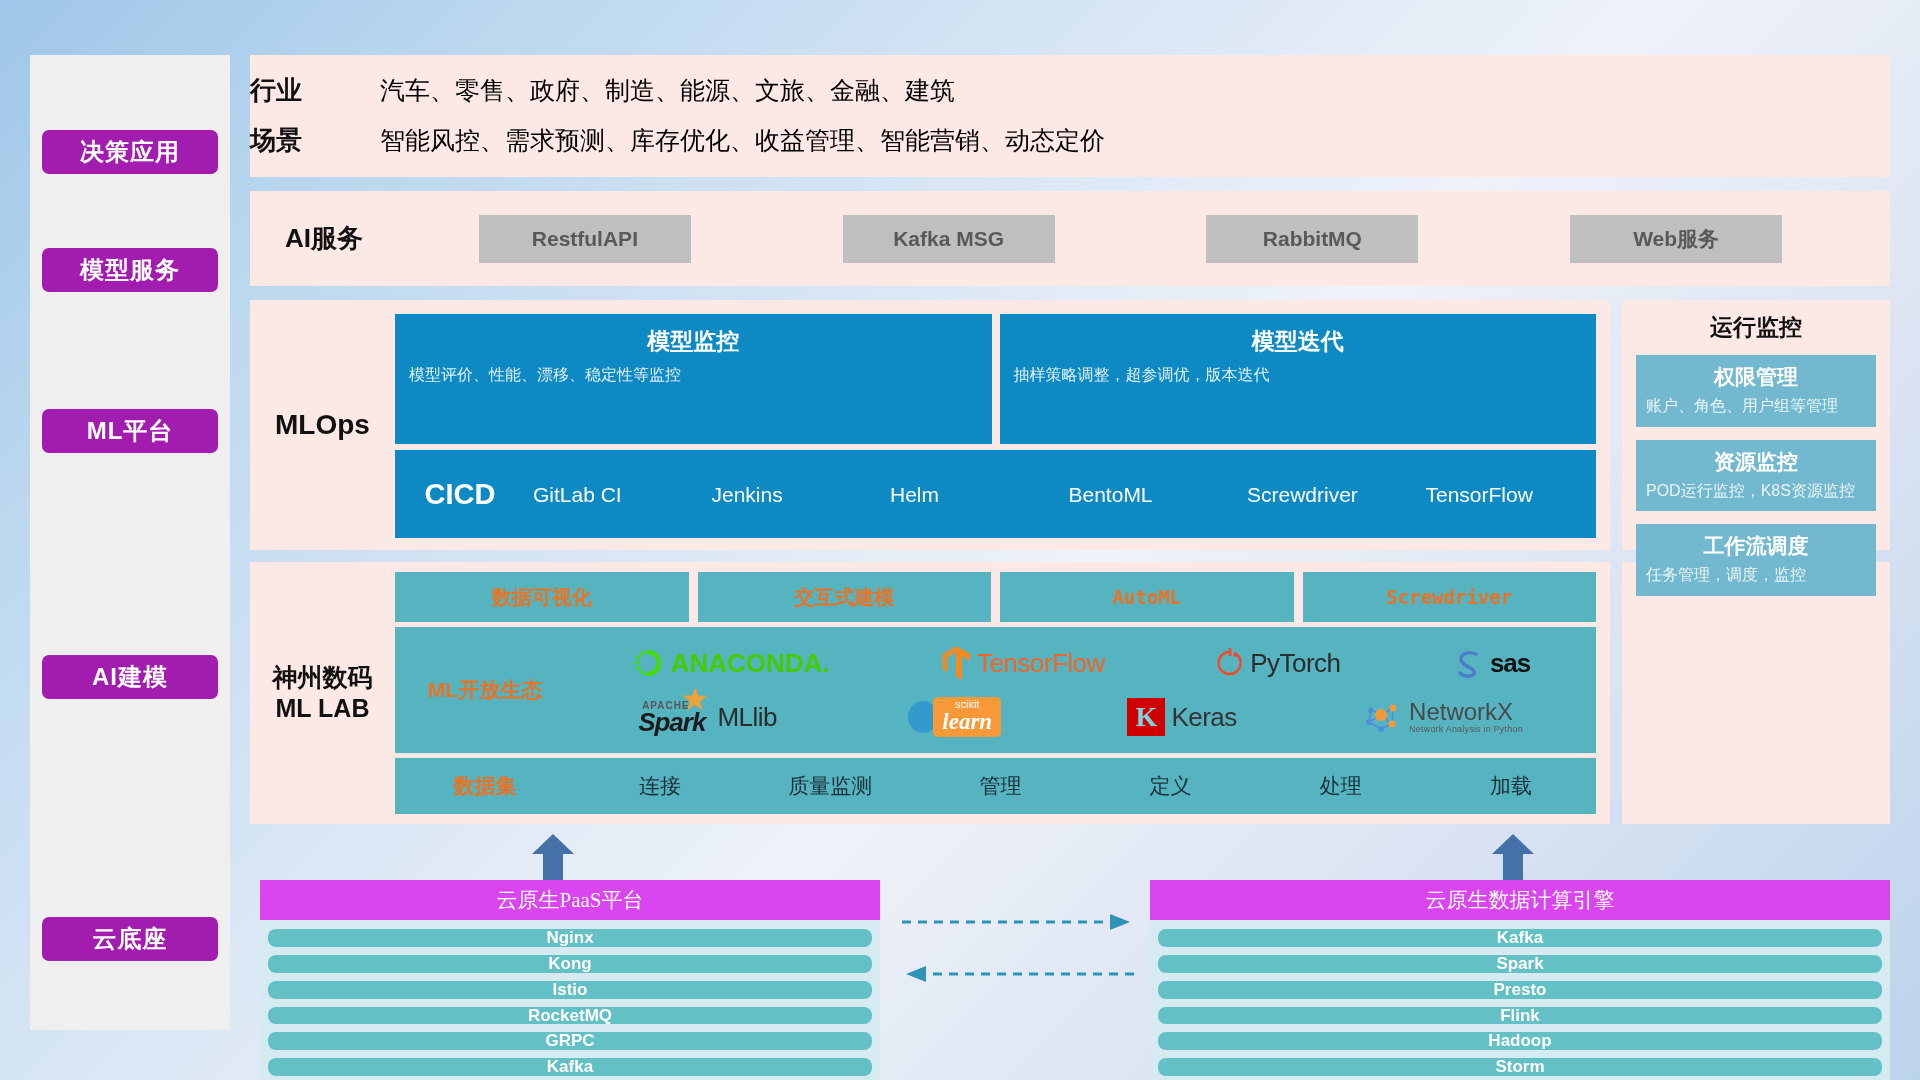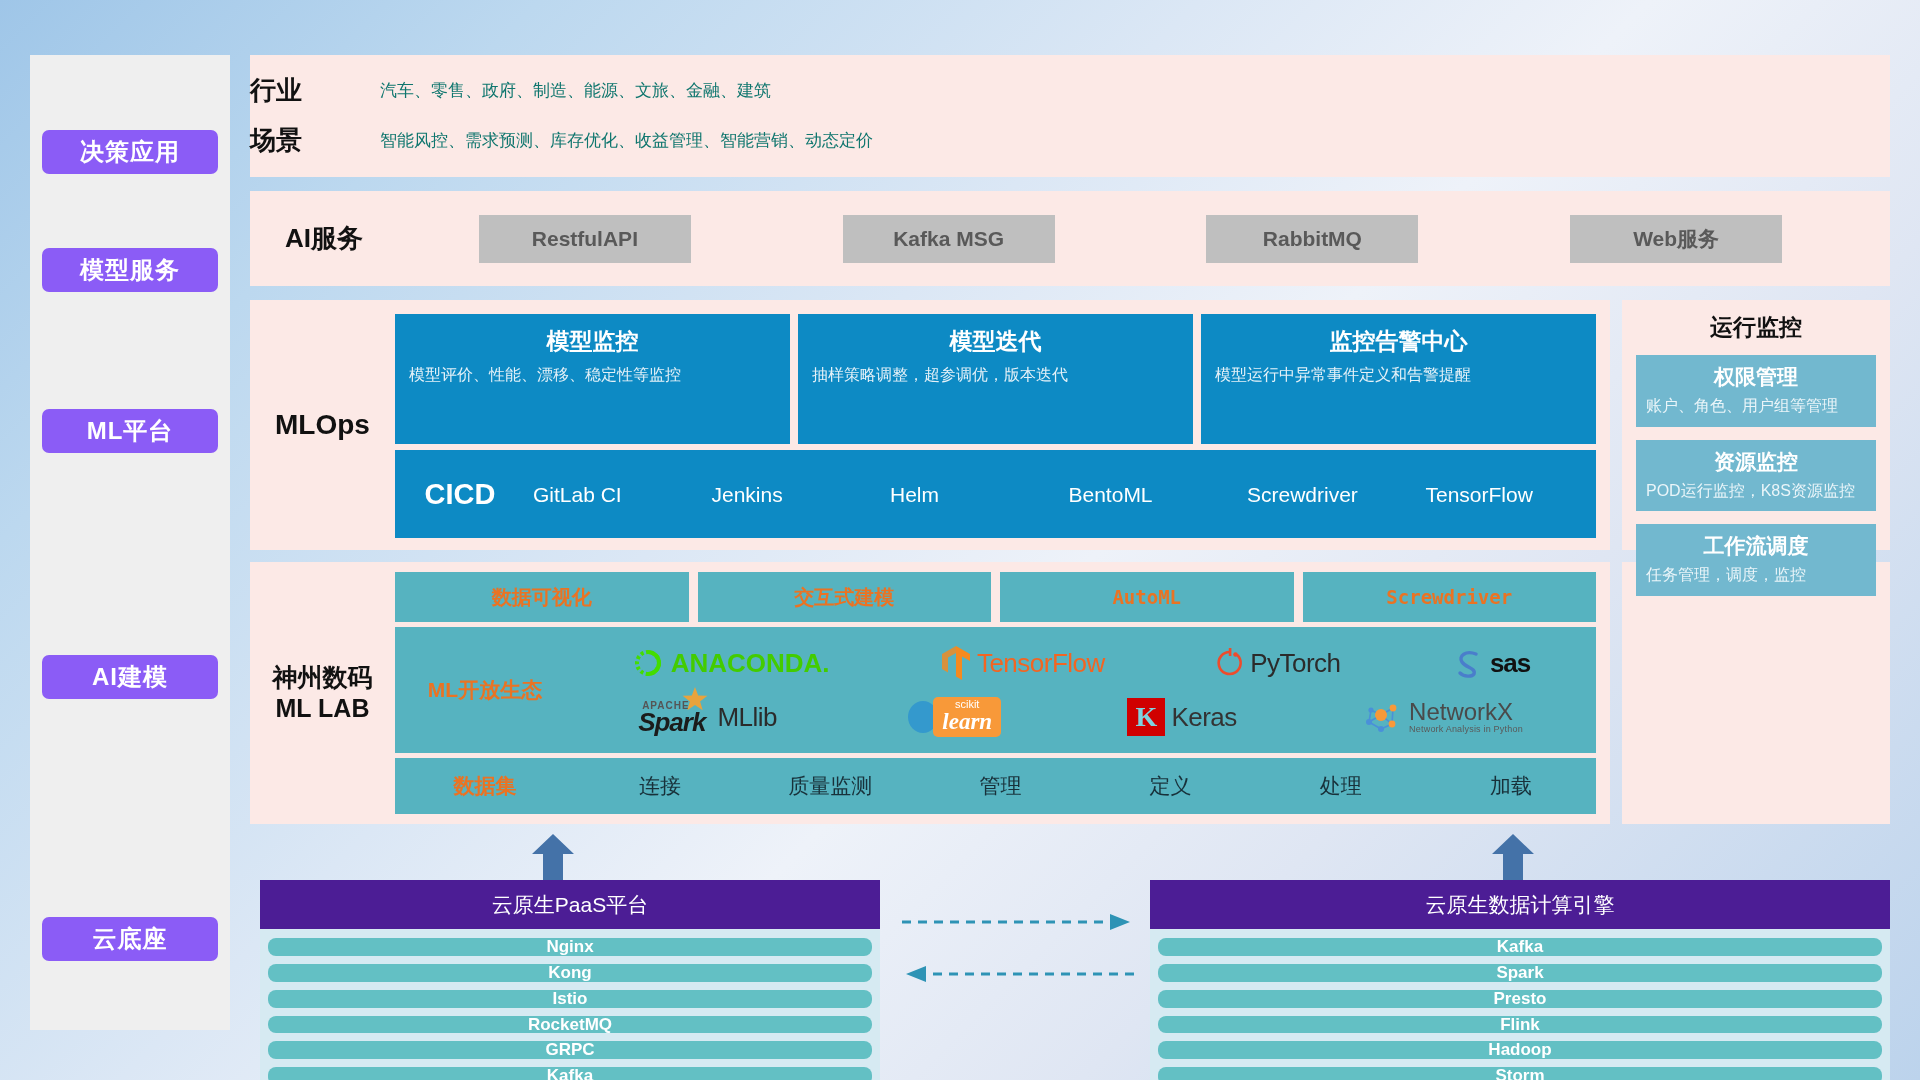--- a/index.html
+++ b/index.html
@@ -10,36 +10,36 @@
     position: relative;
   }
 
   
   #left-rail {
     position: absolute; left: 30px; top: 55px; width: 200px; height: 975px;
     background: #efefef;
   }
   .stage-chip {
     position: absolute; left: 12px; width: 176px; height: 44px;
-    background: #8b5cf6; border-radius: 7px;
+    background: #a21caf; border-radius: 7px;
     color: #fff; font-size: 24px; font-weight: bold;
     display: flex; align-items: center; justify-content: center;
     letter-spacing: 1px;
   }
 
   
   #main { position: absolute; left: 250px; top: 55px; width: 1640px; }
 
   .pink-band { background: #fce9e6; width: 1640px; }
 
   
   #band-apps { height: 122px; position: relative; }
   .kv-row { position: absolute; display: flex; align-items: center; }
   .kv-key { width: 130px; font-size: 26px; font-weight: bold; color: #111; text-align: left; }
-  .kv-val { font-size: 17px; color: #0f766e; white-space: nowrap; }
+  .kv-val { font-size: 25px; color: #000000; white-space: nowrap; }
 
   
   #band-service { height: 95px; margin-top: 14px; position: relative; display: flex; align-items: center; }
   #band-service .sec-label { width: 155px; padding-left: 35px; font-size: 26px; font-weight: bold; color: #111; }
   .svc-grid { display: flex; gap: 4px; flex: 1; padding-right: 34px; }
   .svc-cell { flex: 1; display: flex; justify-content: center; }
   .svc-box {
     background: #bfbfbf; color: #595959; width: 212px; height: 48px;
     display: flex; align-items: center; justify-content: center;
     font-size: 21px; font-weight: bold;
@@ -85,22 +85,22 @@
   .logo-line { display: flex; align-items: center; justify-content: space-around; height: 52px; }
   .dataset-row { height: 56px; background: #56b3c0; display: flex; align-items: center; }
   .ds-title { width: 180px; text-align: center; color: #ea7323; font-size: 21px; font-weight: bold; }
   .ds-items { flex: 1; display: flex; }
   .ds-item { flex: 1; text-align: center; color: #18313a; font-size: 21px; }
   #monitor-spacer { width: 268px; margin-left: 12px; background: #fce9e6; }
 
   
   #band-cloud { margin-top: 10px; height: 180px; position: relative; }
   .cloud-group { position: absolute; top: 46px; }
-  .cloud-head { background: #4c1d95; color: #fff; height: 49px; font-size: 21px;
-                display: flex; align-items: center; justify-content: center; }
+  .cloud-head { background: #d946ef; color: #fff; height: 40px; font-size: 21px;
+                display: flex; align-items: center; justify-content: center; font-family: Liberation Serif, serif; }
   .cloud-body { background: #d6eaf2; padding: 9px 8px; display: flex; gap: 8px; flex-direction: column; }
   .chip { flex: 1; background: #63c0c4; color: #fff; border-radius: 8px; height: 50px;
           display: flex; align-items: center; justify-content: center; text-align: center;
           font-size: 17px; font-weight: bold; line-height: 1.05; padding: 0 2px; }
   .up-arrow { position: absolute; top: 0px; width: 46px; height: 48px; }
 
   
   .lg { display: flex; align-items: center; gap: 6px; }
   .lg-txt { font-size: 26px; letter-spacing: -0.5px; }
 </style>
@@ -162,24 +162,20 @@
       <div id="mlops-label">MLOps</div>
       <div id="mlops-right">
         <div class="mlops-top">
           <div class="mlops-card">
             <div class="t">模型监控</div>
             <div class="d">模型评价、性能、漂移、稳定性等监控</div>
           </div>
           <div class="mlops-card">
             <div class="t">模型迭代</div>
             <div class="d">抽样策略调整，超参调优，版本迭代</div>
-          </div>
-          <div class="mlops-card">
-            <div class="t">监控告警中心</div>
-            <div class="d">模型运行中异常事件定义和告警提醒</div>
           </div>
         </div>
         <div class="cicd-bar">
           <div class="cicd-title">CICD</div>
           <div class="cicd-items">
             <div class="cicd-item">GitLab CI</div>
             <div class="cicd-item">Jenkins</div>
             <div class="cicd-item">Helm</div>
             <div class="cicd-item">BentoML</div>
             <div class="cicd-item">Screwdriver</div>

